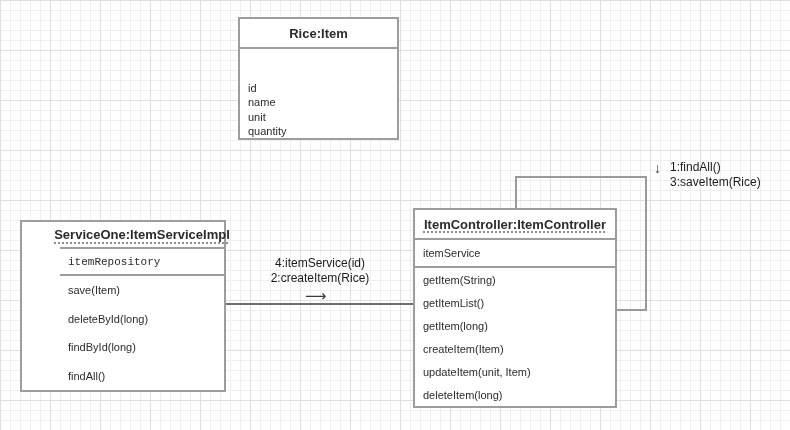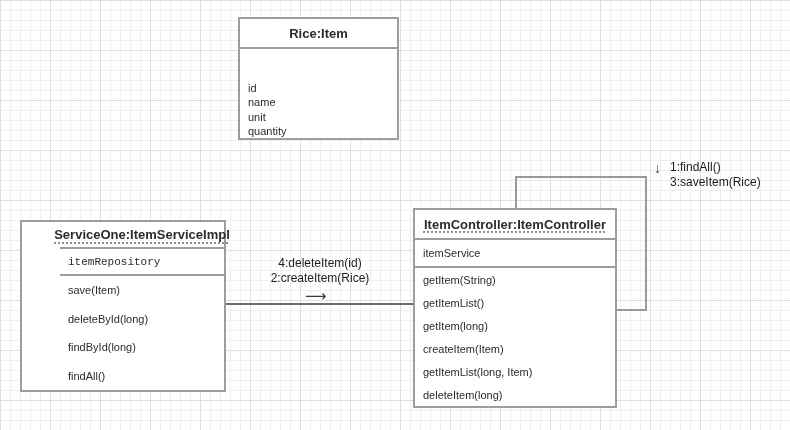--- a/index.html
+++ b/index.html
@@ -104,29 +104,29 @@
   <div class="uml-box" style="left:413px; top:208px; width:204px; height:200px;">
     <div class="uml-title spellcheck" style="height:28px;">ItemController:ItemController</div>
     <div class="uml-section with-sep" style="height:26px;">
         <div class="uml-row">itemService</div>
       </div>
     <div class="uml-section">
         <div class="uml-row">getItem(String)</div>
         <div class="uml-row">getItemList()</div>
         <div class="uml-row">getItem(long)</div>
         <div class="uml-row">createItem(Item)</div>
-        <div class="uml-row">getItemList(long, Item)</div>
+        <div class="uml-row">updateItem(unit, Item)</div>
         <div class="uml-row">deleteItem(long)</div>
       </div>
   </div>
 
   <div class="edge" style="left:226px; top:303px; width:187px; height:2px;"></div>
 
   <div class="msg-label centered" style="left:240px; top:256px; width:160px;">
-    <div>4:deleteItem(id)</div>
+    <div>4:itemService(id)</div>
     <div>2:createItem(Rice)</div>
   </div>
   <div class="arrow-glyph" style="left:305px; top:288px;">⟶</div>
 
   <div class="loop-seg" style="left:515px; top:176px; width:2px; height:33px;"></div>
   <div class="loop-seg" style="left:515px; top:176px; width:132px; height:2px;"></div>
   <div class="loop-seg" style="left:645px; top:176px; width:2px; height:135px;"></div>
   <div class="loop-seg" style="left:617px; top:309px; width:30px; height:2px;"></div>
 
   <div class="arrow-glyph" style="left:654px; top:161px; font-size:14px;">↓</div>

